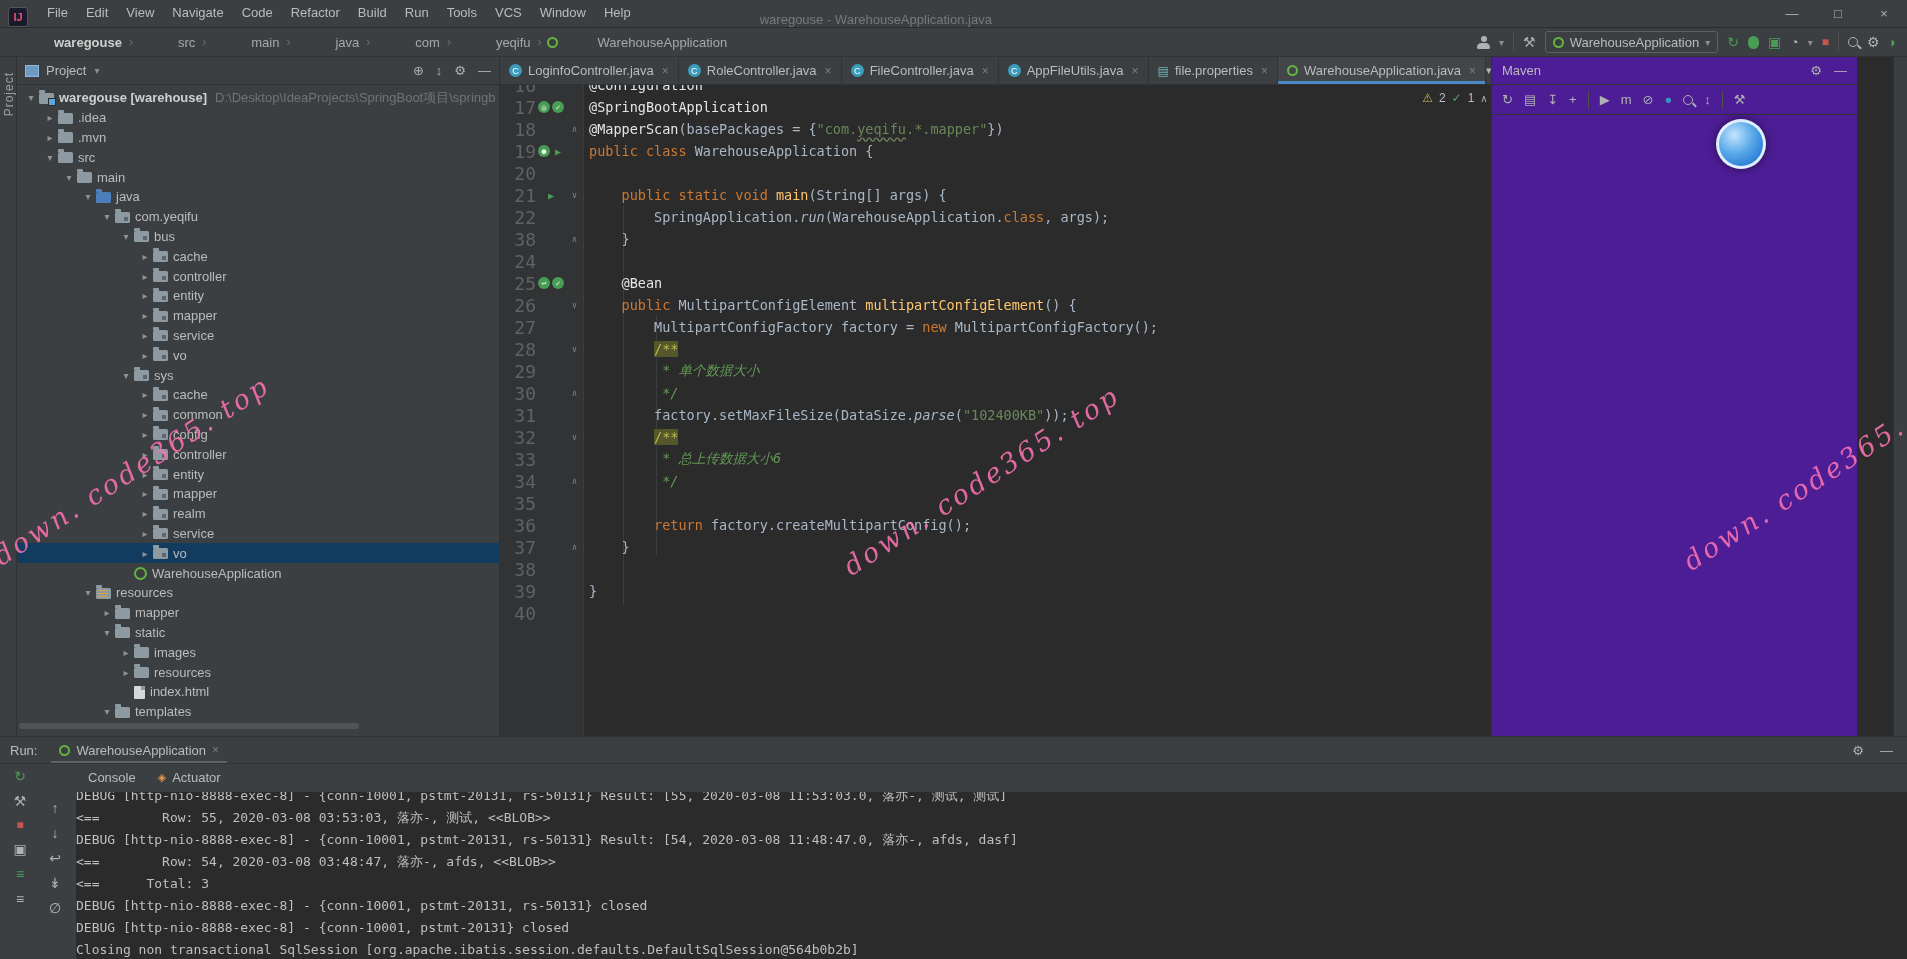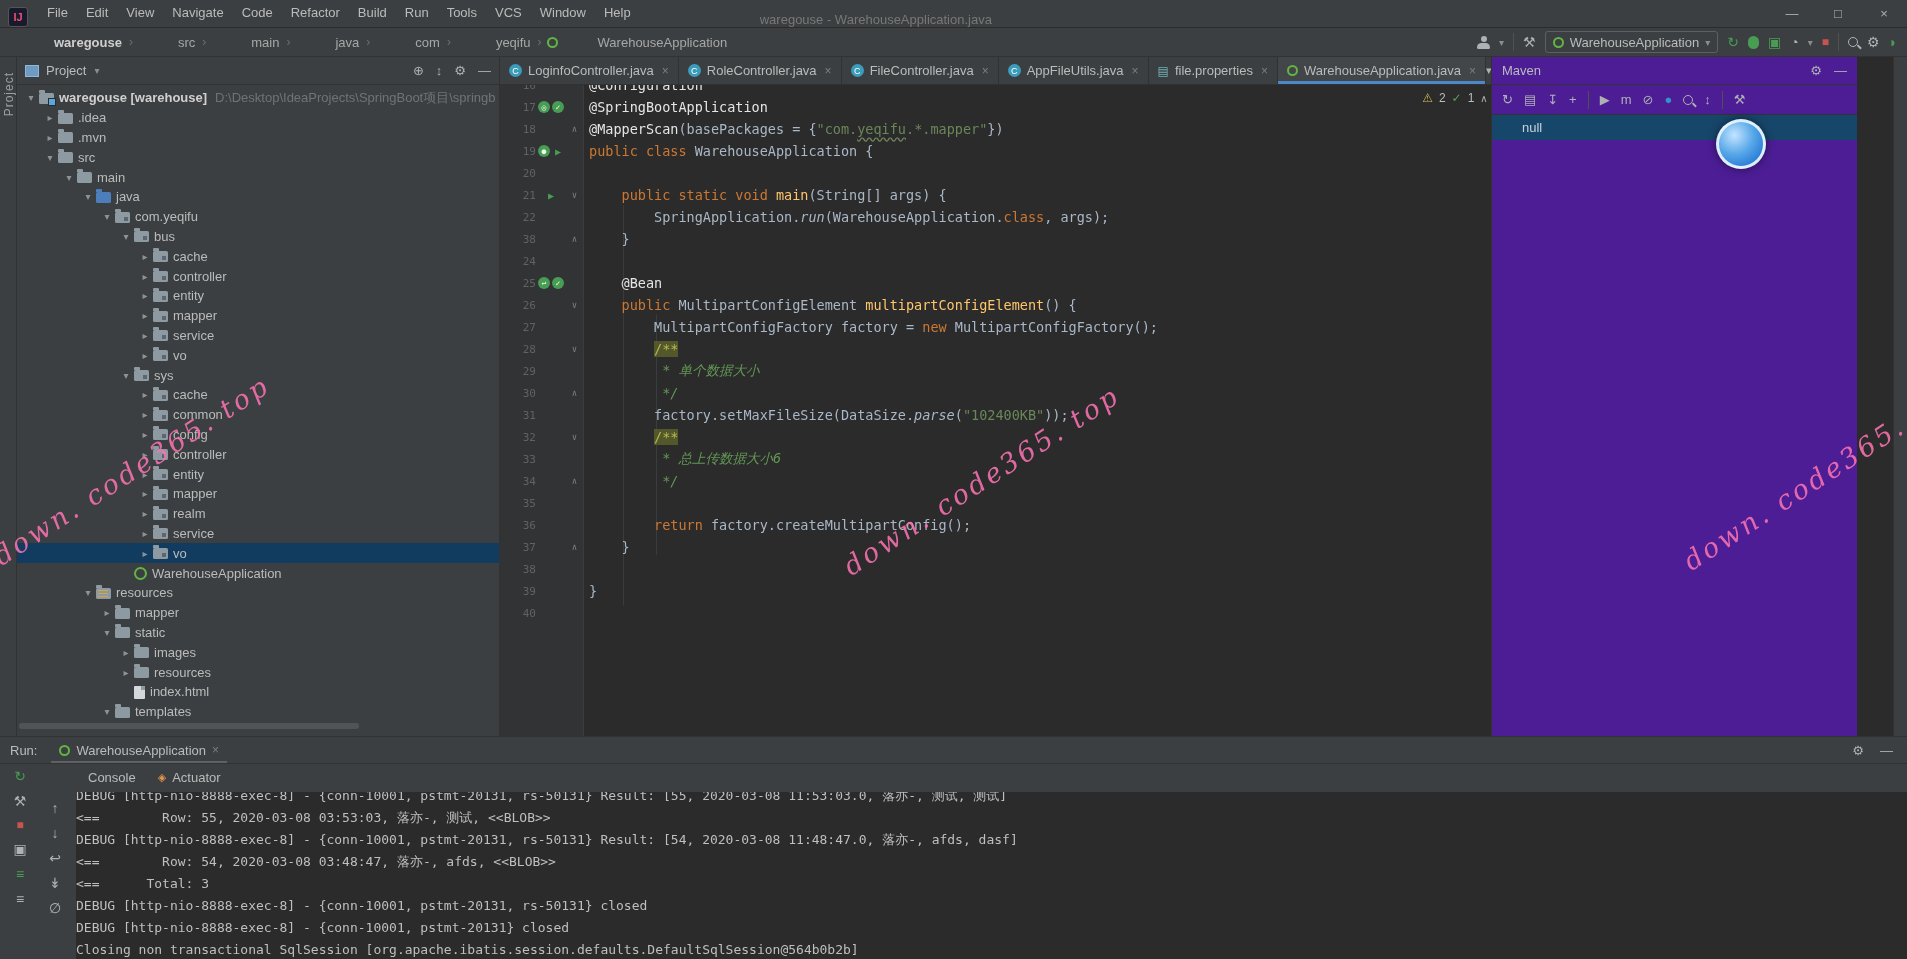--- a/index.html
+++ b/index.html
@@ -75,21 +75,21 @@
   .etab .x { color:#7c7f82; font-size:12px; margin-left:2px; }
   .etab.active { background:#424649; }
   .etab.active::after { content:""; position:absolute; left:0; right:0; bottom:0; height:3px; background:#4a88c7; }
   .i-class { width:13px; height:13px; border-radius:50%; background:#3c9cbc; color:#fff; font-size:9px; display:flex; align-items:center; justify-content:center; flex:none; }
   .i-props { color:#6fb3b8; font-size:12px; }
   #tab-actions { margin-left:auto; display:flex; align-items:center; gap:14px; padding-right:12px; color:#afb1b3; }
   #codearea { position:relative; height:651px; overflow:hidden; }
   #gutter-bg { position:absolute; left:0; top:0; width:84px; height:100%; background:#313335; border-right:1px solid #3a3d3f; }
   #lines { position:relative; margin-top:-11px; font-family:"DejaVu Sans Mono","Liberation Mono",monospace; font-size:13.5px; }
   .cl { height:22px; display:flex; align-items:center; white-space:pre; }
-  .lnum { width:36px; text-align:right; color:#606366; flex:none; font-size:11px; }
+  .lnum { width:36px; text-align:right; color:#606366; flex:none; font-size:18px; }
   .gics { width:30px; flex:none; display:flex; gap:2px; justify-content:center; align-items:center; }
   .gic { width:12px; height:12px; border-radius:50%; background:#499c54; color:#eaffea; font-size:8px; display:flex; align-items:center; justify-content:center; }
   .gic.tri { background:transparent; color:#499c54; font-size:10px; }
   .fold { width:17px; flex:none; text-align:center; color:#7c8083; font-size:9px; }
   .ctext { padding-left:6px; }
   .kw { color:#cc7832; } .ann { color:#e5e5e5; } .str { color:#6a8759; }
   .strw { color:#6a8759; text-decoration:underline wavy #72875a; text-underline-offset:3px; }
   .cmt { color:#629755; font-style:italic; } .cmth { color:#b4b952; background:#54572a; }
   .pl { color:#a9b7c6; } .dec { color:#ffc66b; } .it { color:#a9b7c6; font-style:italic; }
   .iguide { position:absolute; width:1px; background:#3a3d3f; }
@@ -470,21 +470,20 @@
         <span class="tb-divider"></span>
         <span>▶</span>
         <span>m</span>
         <span>⊘</span>
         <span class="blue">●</span>
         <span class="i-lens"></span>
         <span>↕</span>
         <span class="tb-divider"></span>
         <span>⚒</span>
       </div>
-    <div id="maven-sel">null</div>
     <div id="ball"></div>
   </div>
 
   <div class="rstripe abs"></div>
 
   <div id="runpanel" class="abs">
     <div id="run-header">
       <span id="run-label">Run:</span>
       <span id="run-tab">
         <span class="i-boot"></span>

